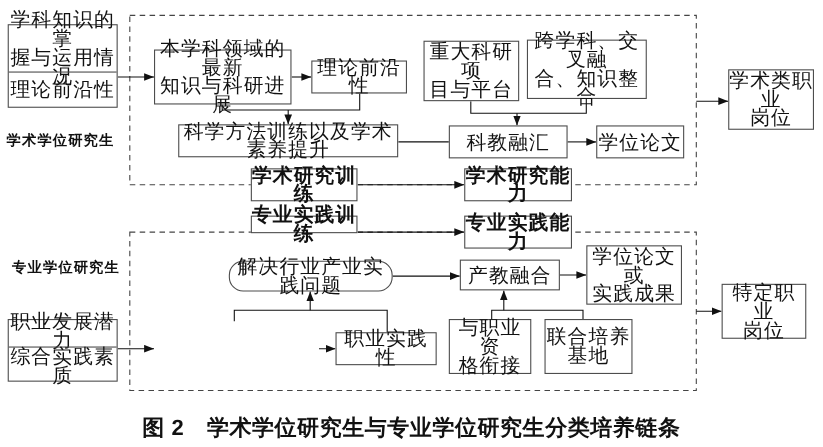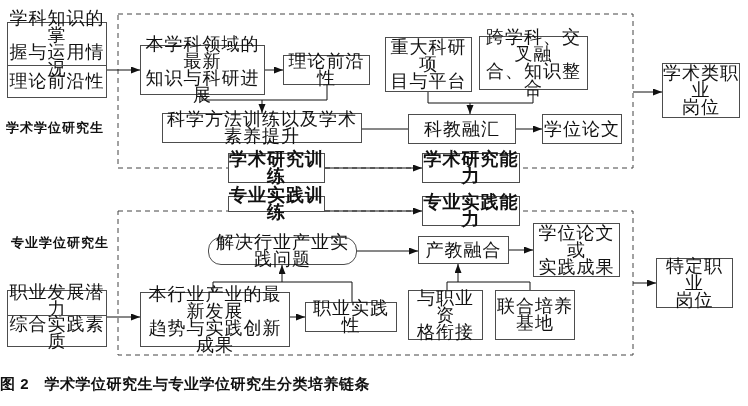--- a/index.html
+++ b/index.html
@@ -17,22 +17,22 @@
   .split{flex-direction:column;padding:0;}
   .split .cell{
     width:100%;display:flex;align-items:center;justify-content:center;
     text-align:center;white-space:pre-line;box-sizing:border-box;
   }
   .split .cell-bottom{border-top:1px solid #4d4d4d;}
   .seclabel{
     position:absolute;font-size:13px;font-weight:bold;letter-spacing:1px;z-index:2;
   }
   .caption{
-    position:absolute;left:0;right:0;top:375px;text-align:left;
-    font-size:15px;font-weight:bold;letter-spacing:0.5px;z-index:2;
+    position:absolute;left:0;right:0;top:375px;text-align:center;
+    font-size:20px;font-weight:bold;letter-spacing:0.5px;z-index:2;
   }
 </style>
 </head>
 <body>
 
 <div class="stage">
 
   <svg class="wires" width="748" height="406" viewBox="0 0 748 406">
     <defs>
       <marker id="ah" markerWidth="10" markerHeight="8" refX="9" refY="3.5" orient="auto" markerUnits="userSpaceOnUse">
@@ -115,22 +115,20 @@
   <div class="box" style="left:418px;top:236px;width:91px;height:28px;">产教融合</div>
 
   <div class="box" style="left:533px;top:223px;width:87px;height:54px;">学位论文或
 实践成果</div>
 
   <div class="box split" style="left:7px;top:290px;width:100px;height:57px;">
     <div class="cell" style="height:28px;">职业发展潜力</div>
     <div class="cell cell-bottom" style="flex:1;">综合实践素质</div>
   </div>
 
-  <div class="box" style="left:140px;top:292px;width:150px;height:55px;">本行业产业的最新发展
-趋势与实践创新成果</div>
 
   <div class="box" style="left:305px;top:302px;width:92px;height:30px;">职业实践性</div>
 
   <div class="box" style="left:408px;top:290px;width:75px;height:50px;">与职业资
 格衔接</div>
 
   <div class="box" style="left:495px;top:290px;width:80px;height:50px;">联合培养
 基地</div>
 
   <div class="box" style="left:656px;top:258px;width:77px;height:50px;">特定职业

